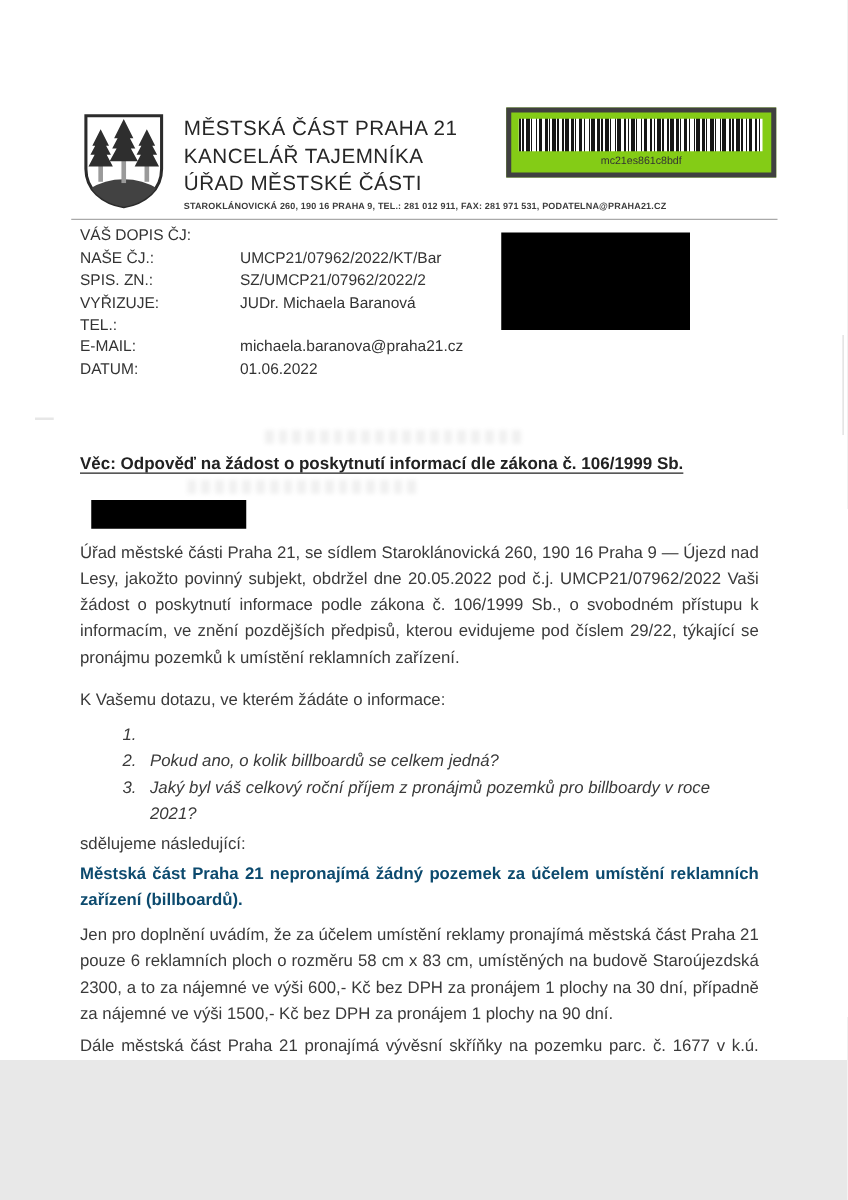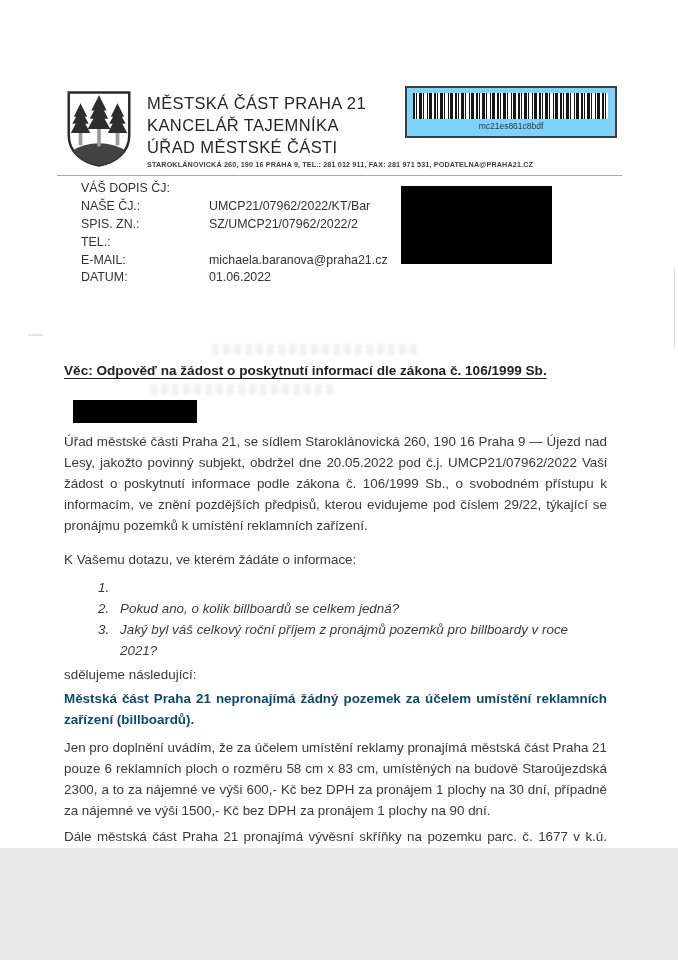--- a/index.html
+++ b/index.html
@@ -10,34 +10,34 @@
     font-family:"Liberation Sans", sans-serif;
     overflow:hidden;
     box-sizing:border-box;
   }
   
   .header{position:absolute;left:66px;top:90px;display:flex;gap:15px;}
   .crest{width:66px;height:78px;flex:0 0 auto;}
   .org{padding-top:2px;}
   .org-line{font-size:16.5px;line-height:22px;letter-spacing:.4px;color:#262626;font-weight:400;white-space:nowrap;}
   .addr{margin-top:2px;font-size:7.2px;font-weight:700;letter-spacing:.15px;color:#3c3c3c;white-space:nowrap;}
-  .barcode-box{position:absolute;left:405px;top:86px;width:208px;height:48px;border:2px solid #404040;background:#7dd3fc;}
+  .barcode-box{position:absolute;left:405px;top:86px;width:208px;height:48px;border:4px solid #404040;background:#84cc16;}
   .barcode-bars{
     position:absolute;left:6px;top:5px;width:195px;height:26px;
     background-image:repeating-linear-gradient(90deg,
       #161616 0 2px,#fff 2px 3px,#161616 3px 4px,#fff 4px 6px,
       #161616 6px 9px,#fff 9px 10px,#161616 10px 11px,#fff 11px 14px,
       #161616 14px 15px,#fff 15px 16px,#161616 16px 19px,#fff 19px 21px);
   }
   .barcode-label{position:absolute;left:0;top:33px;width:100%;text-align:center;font-size:8.5px;color:#333;}
   .divider{position:absolute;left:57px;top:175px;width:565px;border-top:1px solid #a9a9a9;}
   
   .refs{position:absolute;left:64px;top:180px;font-size:12.4px;color:#333;}
   .ref-row{display:flex;height:17.9px;line-height:17.9px;}
-  .ref-label{width:128px;flex:0 0 auto;margin-left:17px;}
+  .ref-label{width:128px;flex:0 0 auto;}
   .ref-value{white-space:nowrap;}
   
   .redact{position:absolute;background:#000;}
   .redact-1{left:401px;top:186px;width:151px;height:78px;}
   .redact-2{left:73px;top:400px;width:124px;height:23px;}
   
   .subject{
     position:absolute;left:64px;top:363px;
     font-size:13.6px;font-weight:700;color:#222;
     text-decoration:underline;text-underline-offset:3px;
@@ -115,20 +115,24 @@
     </div>
     <div class="ref-row">
       <span class="ref-label">NAŠE ČJ.:</span>
       <span class="ref-value">UMCP21/07962/2022/KT/Bar</span>
     </div>
     <div class="ref-row">
       <span class="ref-label">SPIS. ZN.:</span>
       <span class="ref-value">SZ/UMCP21/07962/2022/2</span>
     </div>
     <div class="ref-row">
+      <span class="ref-label">VYŘIZUJE:</span>
+      <span class="ref-value">JUDr. Michaela Baranová</span>
+    </div>
+    <div class="ref-row">
       <span class="ref-label">TEL.:</span>
       <span class="ref-value"></span>
     </div>
     <div class="ref-row">
       <span class="ref-label">E-MAIL:</span>
       <span class="ref-value">michaela.baranova@praha21.cz</span>
     </div>
     <div class="ref-row">
       <span class="ref-label">DATUM:</span>
       <span class="ref-value">01.06.2022</span>

